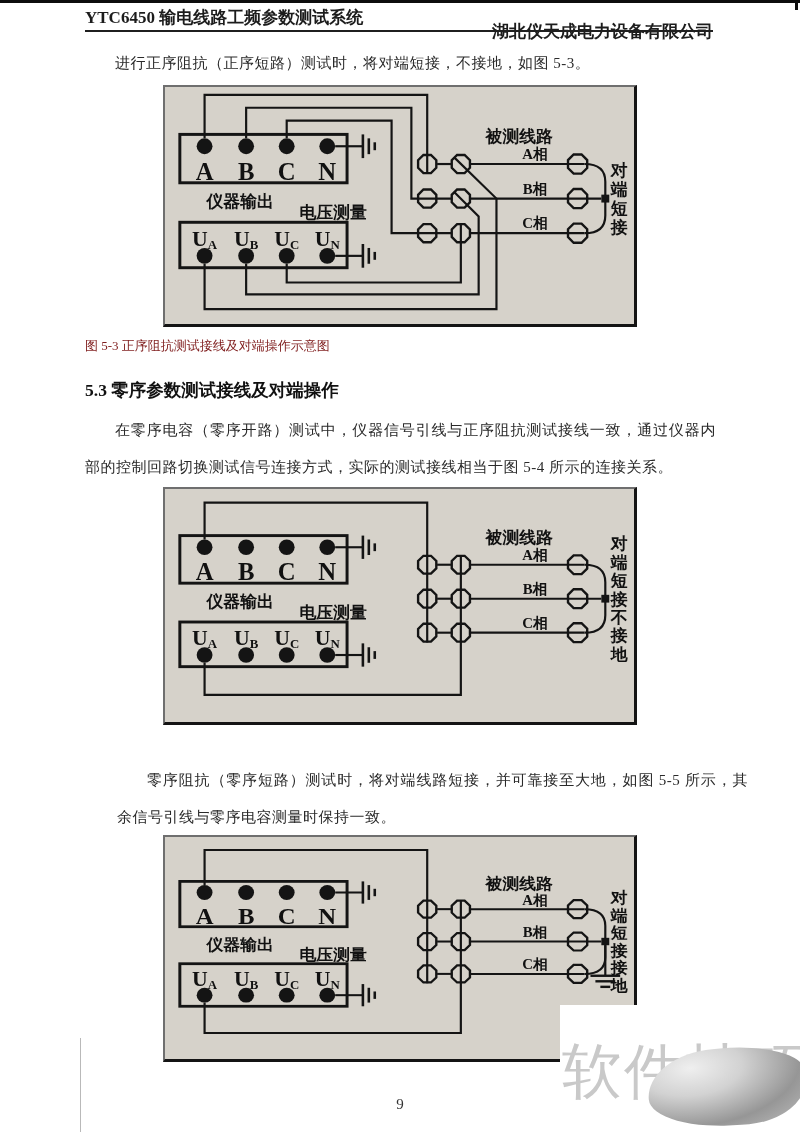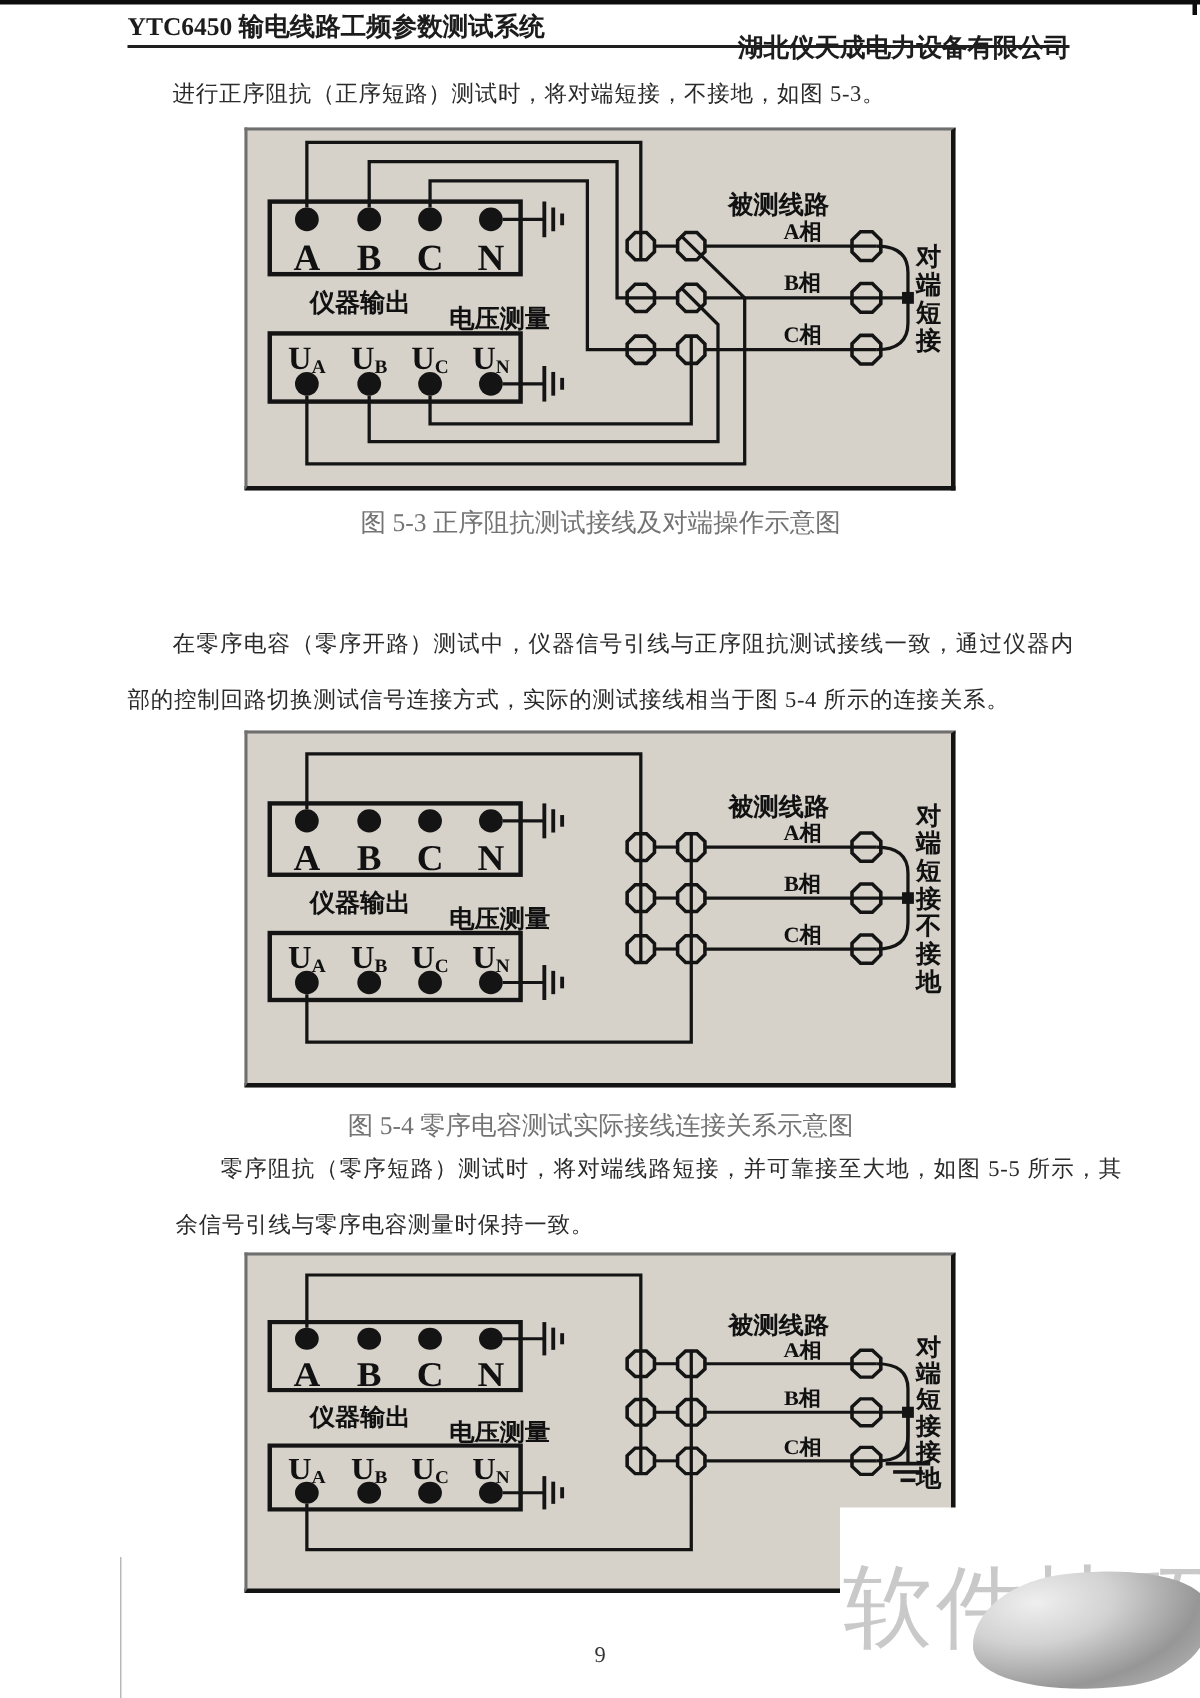--- a/index.html
+++ b/index.html
@@ -7,21 +7,21 @@
         font-family:"Liberation Serif","DejaVu Serif",serif;color:#1c1c1c;}
   .abs{position:absolute;}
   
   #hdr-left{left:85px;top:6px;font-size:17px;font-weight:bold;}
   #hdr-right{left:400px;top:20px;width:313px;text-align:right;font-size:17px;font-weight:bold;}
   #hdr-rule{left:85px;top:30px;width:628px;height:2px;background:#1f1f1f;}
   
   .para{left:85px;width:631px;font-size:15px;line-height:37px;text-align:justify;
         text-indent:2em;letter-spacing:0.5px;color:#2a2a2a;}
   #p1{top:50px;line-height:26px;}
-  .caption{left:85px;width:631px;text-align:center;font-size:17px;color:#737373;}
+  .caption{left:85px;width:631px;font-size:13px;color:#7f1d1d;}
   #cap1{top:337px;}
   #cap2{top:739px;}
   #sec-head{left:85px;top:378px;font-size:17.5px;font-weight:bold;color:#111;}
   #p2{top:412px;}
   #p3{top:762px;margin-left:32px;}
   
   .panel{background:#d6d2ca;border-top:2px solid #6f6f6f;border-left:2px solid #6f6f6f;
          border-right:3px solid #141414;border-bottom:3px solid #141414;box-sizing:border-box;}
   #panel1{left:163px;top:85px;width:474px;height:242px;}
   #panel2{left:163px;top:487px;width:474px;height:238px;}
@@ -120,20 +120,21 @@
           <text x="459" y="90.5" font-size="17" font-family="&quot;Liberation Serif&quot;,&quot;DejaVu Serif&quot;,serif" fill="#111" text-anchor="middle" font-weight="bold">对</text>
           <text x="459" y="109.5" font-size="17" font-family="&quot;Liberation Serif&quot;,&quot;DejaVu Serif&quot;,serif" fill="#111" text-anchor="middle" font-weight="bold">端</text>
           <text x="459" y="128.5" font-size="17" font-family="&quot;Liberation Serif&quot;,&quot;DejaVu Serif&quot;,serif" fill="#111" text-anchor="middle" font-weight="bold">短</text>
           <text x="459" y="147.5" font-size="17" font-family="&quot;Liberation Serif&quot;,&quot;DejaVu Serif&quot;,serif" fill="#111" text-anchor="middle" font-weight="bold">接</text>
         </g>
       </svg>
   </div>
 
   <div class="abs caption" id="cap1">图 5-3 正序阻抗测试接线及对端操作示意图</div>
 
+  <div class="abs" id="sec-head">5.3 零序参数测试接线及对端操作</div>
 
   <div class="abs para" id="p2">在零序电容（零序开路）测试中，仪器信号引线与正序阻抗测试接线一致，通过仪器内部的控制回路切换测试信号连接方式，实际的测试接线相当于图 5-4 所示的连接关系。</div>
 
   <div class="abs panel" id="panel2">
     <svg viewBox="0 0 474 240" preserveAspectRatio="none">
         <path d="M40,52 V14 H265 V158" fill="none" stroke="#141414" stroke-width="2.2"></path>
         <path d="M40,179 V212 H299 V68" fill="none" stroke="#141414" stroke-width="2.2"></path>
         <path d="M275,78 H289" fill="none" stroke="#141414" stroke-width="2.2"></path>
         <path d="M275,113 H289" fill="none" stroke="#141414" stroke-width="2.2"></path>
         <path d="M275,148 H289" fill="none" stroke="#141414" stroke-width="2.2"></path>
@@ -197,21 +198,20 @@
           <text x="459" y="81" font-size="17" font-family="&quot;Liberation Serif&quot;,&quot;DejaVu Serif&quot;,serif" fill="#111" text-anchor="middle" font-weight="bold">端</text>
           <text x="459" y="100" font-size="17" font-family="&quot;Liberation Serif&quot;,&quot;DejaVu Serif&quot;,serif" fill="#111" text-anchor="middle" font-weight="bold">短</text>
           <text x="459" y="119" font-size="17" font-family="&quot;Liberation Serif&quot;,&quot;DejaVu Serif&quot;,serif" fill="#111" text-anchor="middle" font-weight="bold">接</text>
           <text x="459" y="138" font-size="17" font-family="&quot;Liberation Serif&quot;,&quot;DejaVu Serif&quot;,serif" fill="#111" text-anchor="middle" font-weight="bold">不</text>
           <text x="459" y="157" font-size="17" font-family="&quot;Liberation Serif&quot;,&quot;DejaVu Serif&quot;,serif" fill="#111" text-anchor="middle" font-weight="bold">接</text>
           <text x="459" y="176" font-size="17" font-family="&quot;Liberation Serif&quot;,&quot;DejaVu Serif&quot;,serif" fill="#111" text-anchor="middle" font-weight="bold">地</text>
         </g>
       </svg>
   </div>
 
-  <div class="abs caption" id="cap2">图 5-4 零序电容测试实际接线连接关系示意图</div>
 
   <div class="abs para" id="p3">零序阻抗（零序短路）测试时，将对端线路短接，并可靠接至大地，如图 5-5 所示，其余信号引线与零序电容测量时保持一致。</div>
 
   <div class="abs panel" id="panel3">
     <svg viewBox="0 0 474 240" preserveAspectRatio="none">
         <path d="M40,52 V14 H265 V158" fill="none" stroke="#141414" stroke-width="2.2"></path>
         <path d="M40,179 V212 H299 V68" fill="none" stroke="#141414" stroke-width="2.2"></path>
         <path d="M275,78 H289" fill="none" stroke="#141414" stroke-width="2.2"></path>
         <path d="M275,113 H289" fill="none" stroke="#141414" stroke-width="2.2"></path>
         <path d="M275,148 H289" fill="none" stroke="#141414" stroke-width="2.2"></path>

